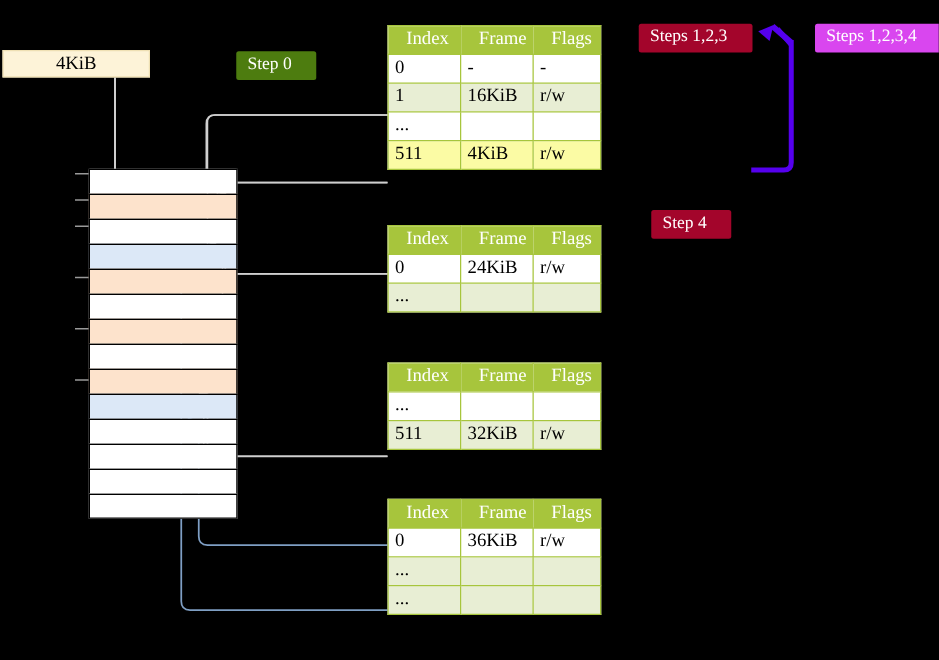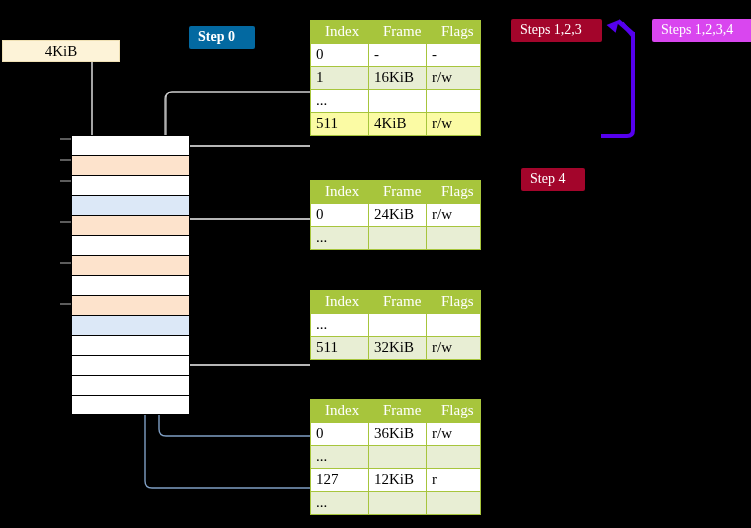--- a/index.html
+++ b/index.html
@@ -252,34 +252,29 @@
           <tr class="row-white">
             <td class="col-i">0</td>
             <td class="col-f">36KiB</td>
             <td class="col-g">r/w</td>
           </tr>
           <tr class="row-tint">
             <td class="col-i">...</td>
             <td class="col-f"></td>
             <td class="col-g"></td>
           </tr>
-          <tr class="row-white">
-            <td class="col-i">127</td>
-            <td class="col-f">12KiB</td>
-            <td class="col-g">r</td>
-          </tr>
           <tr class="row-tint">
             <td class="col-i">...</td>
             <td class="col-f"></td>
             <td class="col-g"></td>
           </tr>
         </tbody>
       </table>
     </div>
 
   <div id="badgeHost">
-      <div class="badge" style="left: 189px; top: 26px; background: #0369a1; font-weight: bold;">Step 0</div>
+      <div class="badge" style="left: 189px; top: 41px; background: #4d7c0f;">Step 0</div>
       <div class="badge" style="left: 511px; top: 19px; background: rgb(163, 5, 43);">Steps 1,2,3</div>
       <div class="badge" style="left: 652px; top: 19px; background: #d946ef;">Steps 1,2,3,4</div>
       <div class="badge" style="left: 521px; top: 158px; background: rgb(163, 5, 43); margin-top: 10px;">Step 4</div>
     </div>
 
 </div>
 
 </body></html>

